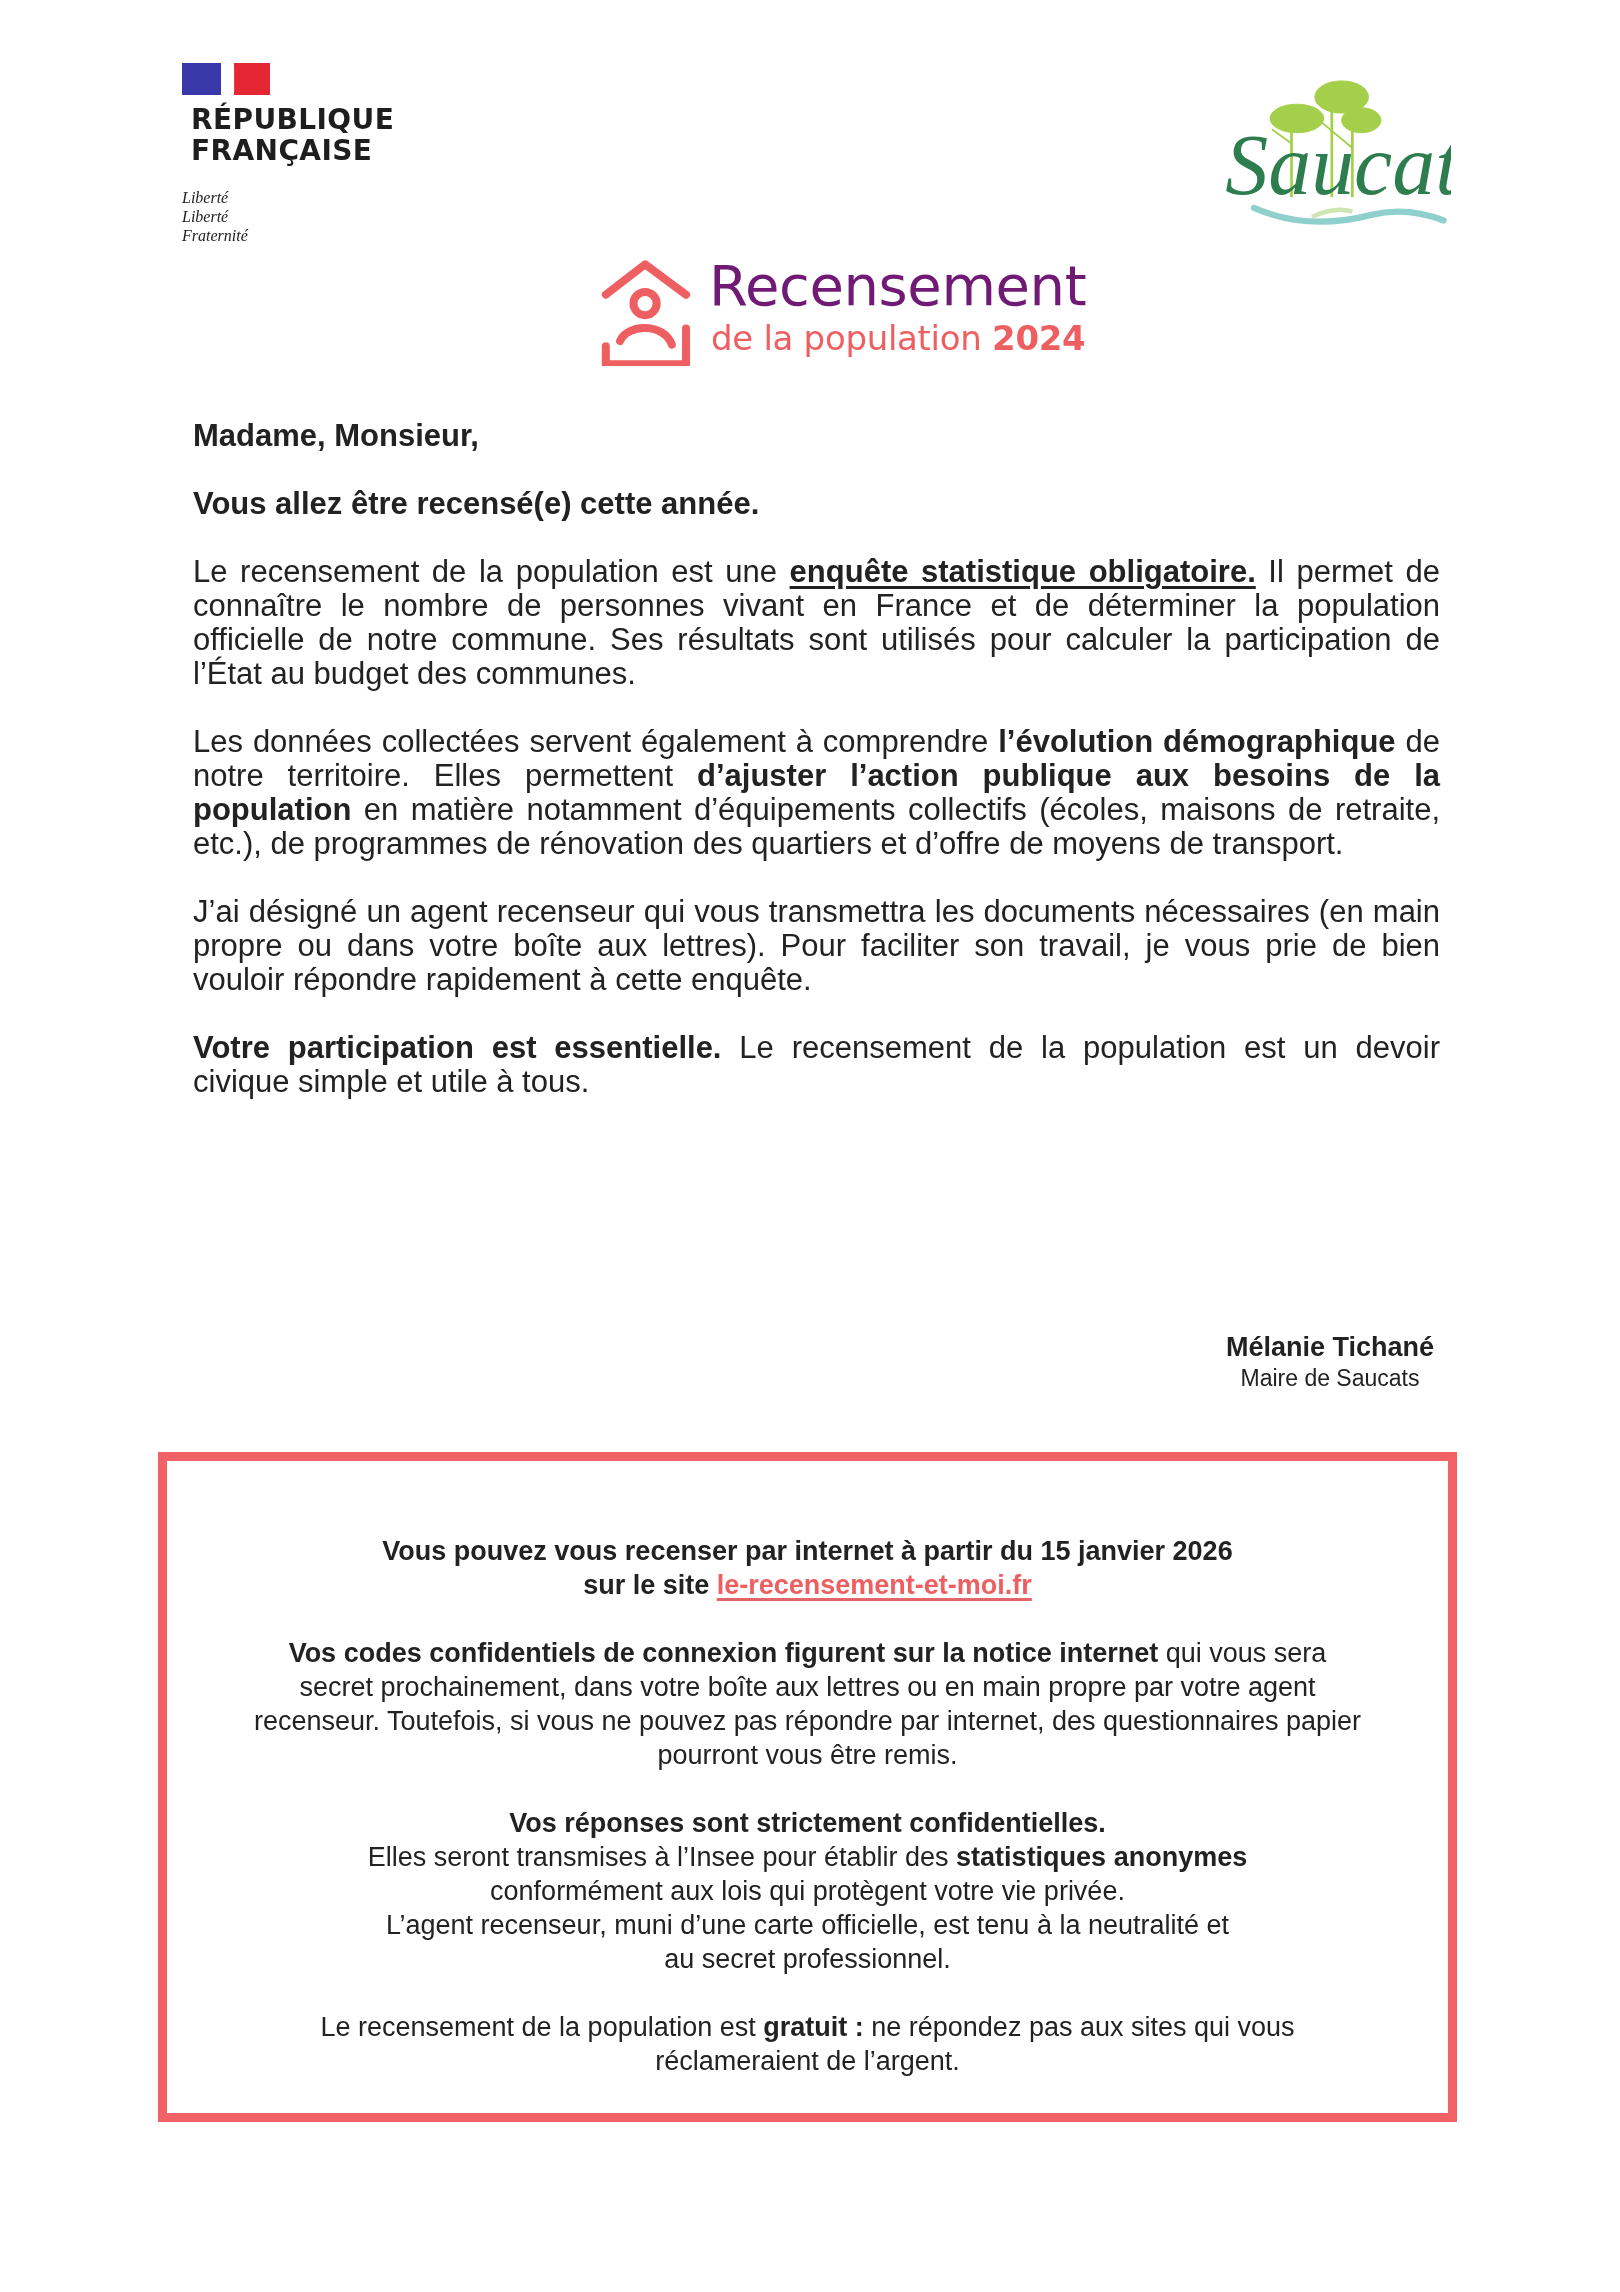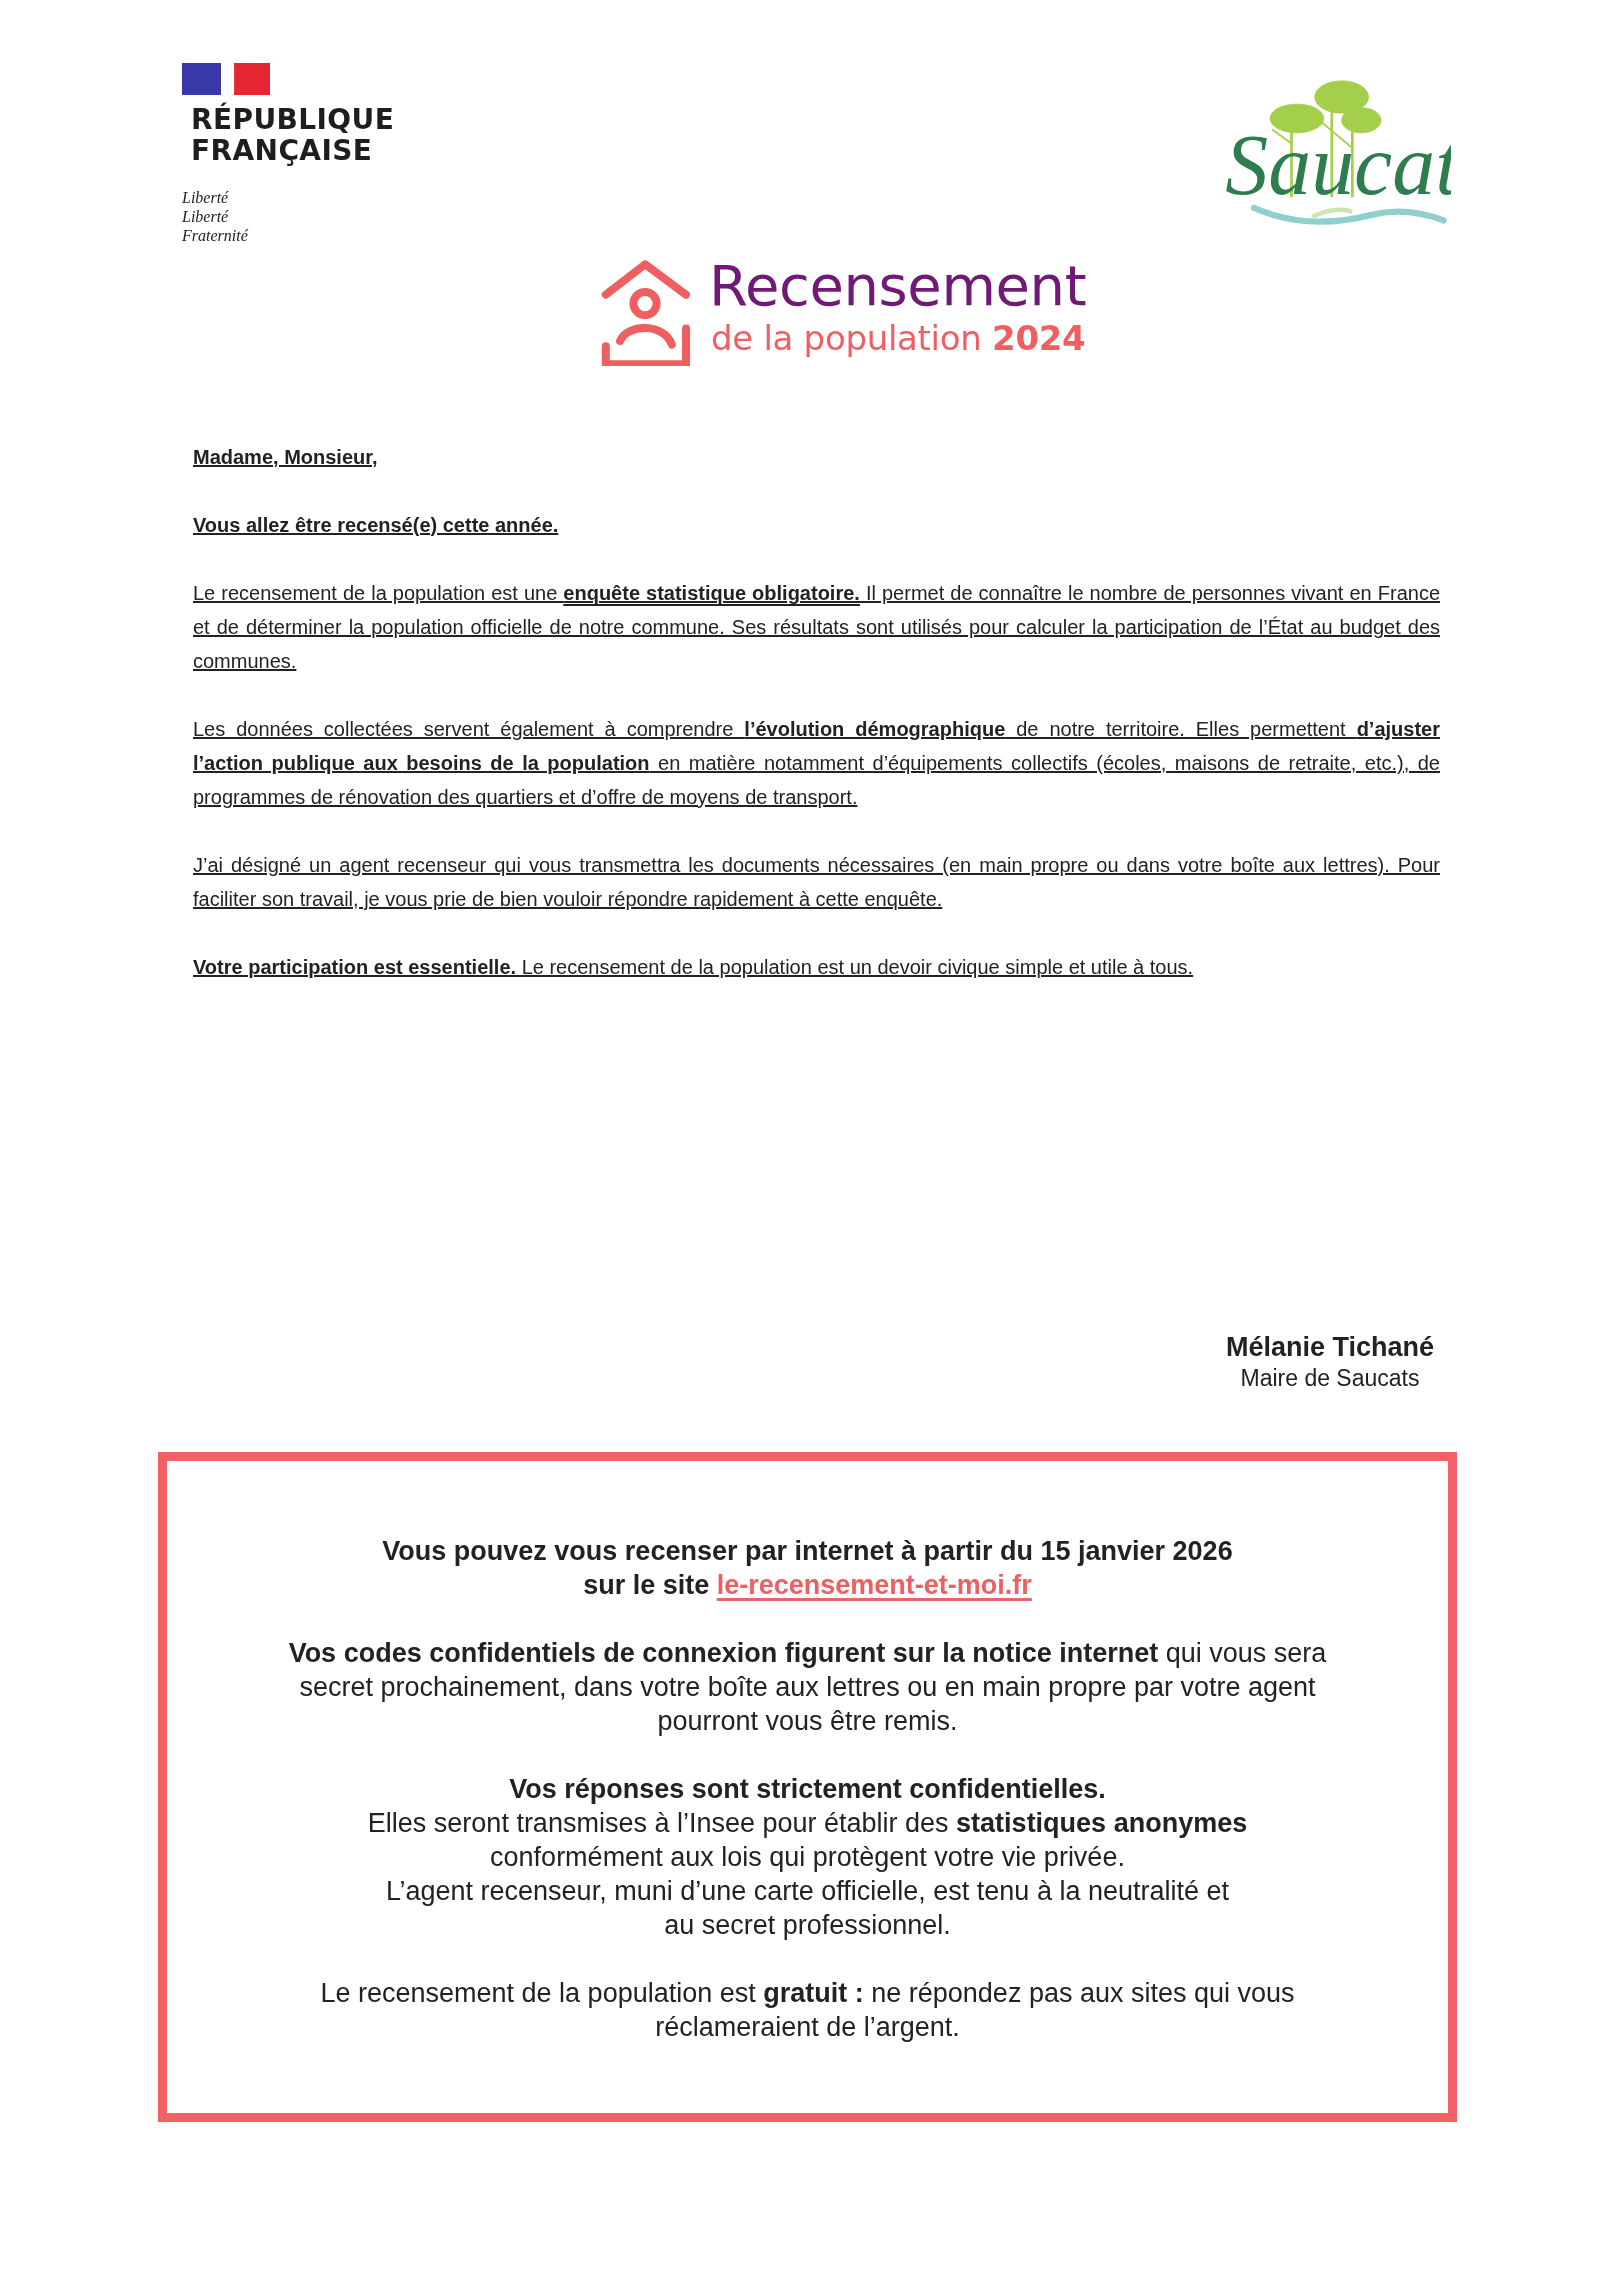--- a/index.html
+++ b/index.html
@@ -19,21 +19,21 @@
   
   #saucats-logo { left:1209px; top:63px; width:242px; height:170px; }
 
   
   #recensement-logo { left:600px; top:255px; width:502px; height:125px; }
   .rec-title { position:absolute; left:109px; top:-5.4px; font-family:"DejaVu Sans", sans-serif; font-size:56px; color:#701a75; letter-spacing:-0.4px; line-height:72px; }
   .rec-sub { position:absolute; left:111px; top:61px; font-family:"DejaVu Sans", sans-serif; font-size:34px; color:#ee5f62; line-height:45px; letter-spacing:-0.3px; }
   .rec-sub b { font-weight:bold; }
 
   
-  #letter { left:193px; top:440px; width:1247px; font-size:20px; line-height:34px;text-decoration:underline; }
+  #letter { left:193px; top:419px; width:1247px; font-size:31px; line-height:34px; }
   #letter p { margin:0; text-align:justify; }
   .greet { font-weight:bold; }
   .u-bold { font-weight:bold; text-decoration:underline; text-underline-offset:3.6px; }
   .b { font-weight:bold; }
 
   
   #signature { left:1182px; top:1331px; width:296px; text-align:center; }
   .sig-name { font-weight:bold; font-size:27px; line-height:32px; color:#222; }
   .sig-role { font-size:23px; line-height:30px; color:#222; }
 
@@ -122,20 +122,21 @@
   <div class="sig-role">Maire de Saucats</div>
 </div>
 
 <div id="info-box" class="abs">
   <div class="box-inner">
     <p class="b">Vous pouvez vous recenser par internet à partir du 15 janvier 2026</p>
     <p class="b"><span>sur le site </span><a class="link">le-recensement-et-moi.fr</a></p>
     <p style="height:34px"></p>
     <p><span class="b">Vos codes confidentiels de connexion figurent sur la notice internet</span><span> qui vous sera</span></p>
     <p>secret prochainement, dans votre boîte aux lettres ou en main propre par votre agent</p>
+    <p>recenseur. Toutefois, si vous ne pouvez pas répondre par internet, des questionnaires papier</p>
     <p>pourront vous être remis.</p>
     <p style="height:34px"></p>
     <p class="b">Vos réponses sont strictement confidentielles.</p>
     <p><span>Elles seront transmises à l’Insee pour établir des </span><span class="b">statistiques anonymes</span></p>
     <p>conformément aux lois qui protègent votre vie privée.</p>
     <p>L’agent recenseur, muni d’une carte officielle, est tenu à la neutralité et</p>
     <p>au secret professionnel.</p>
     <p style="height:34px"></p>
     <p><span>Le recensement de la population est </span><span class="b">gratuit :</span><span> ne répondez pas aux sites qui vous</span></p>
     <p>réclameraient de l’argent.</p>

